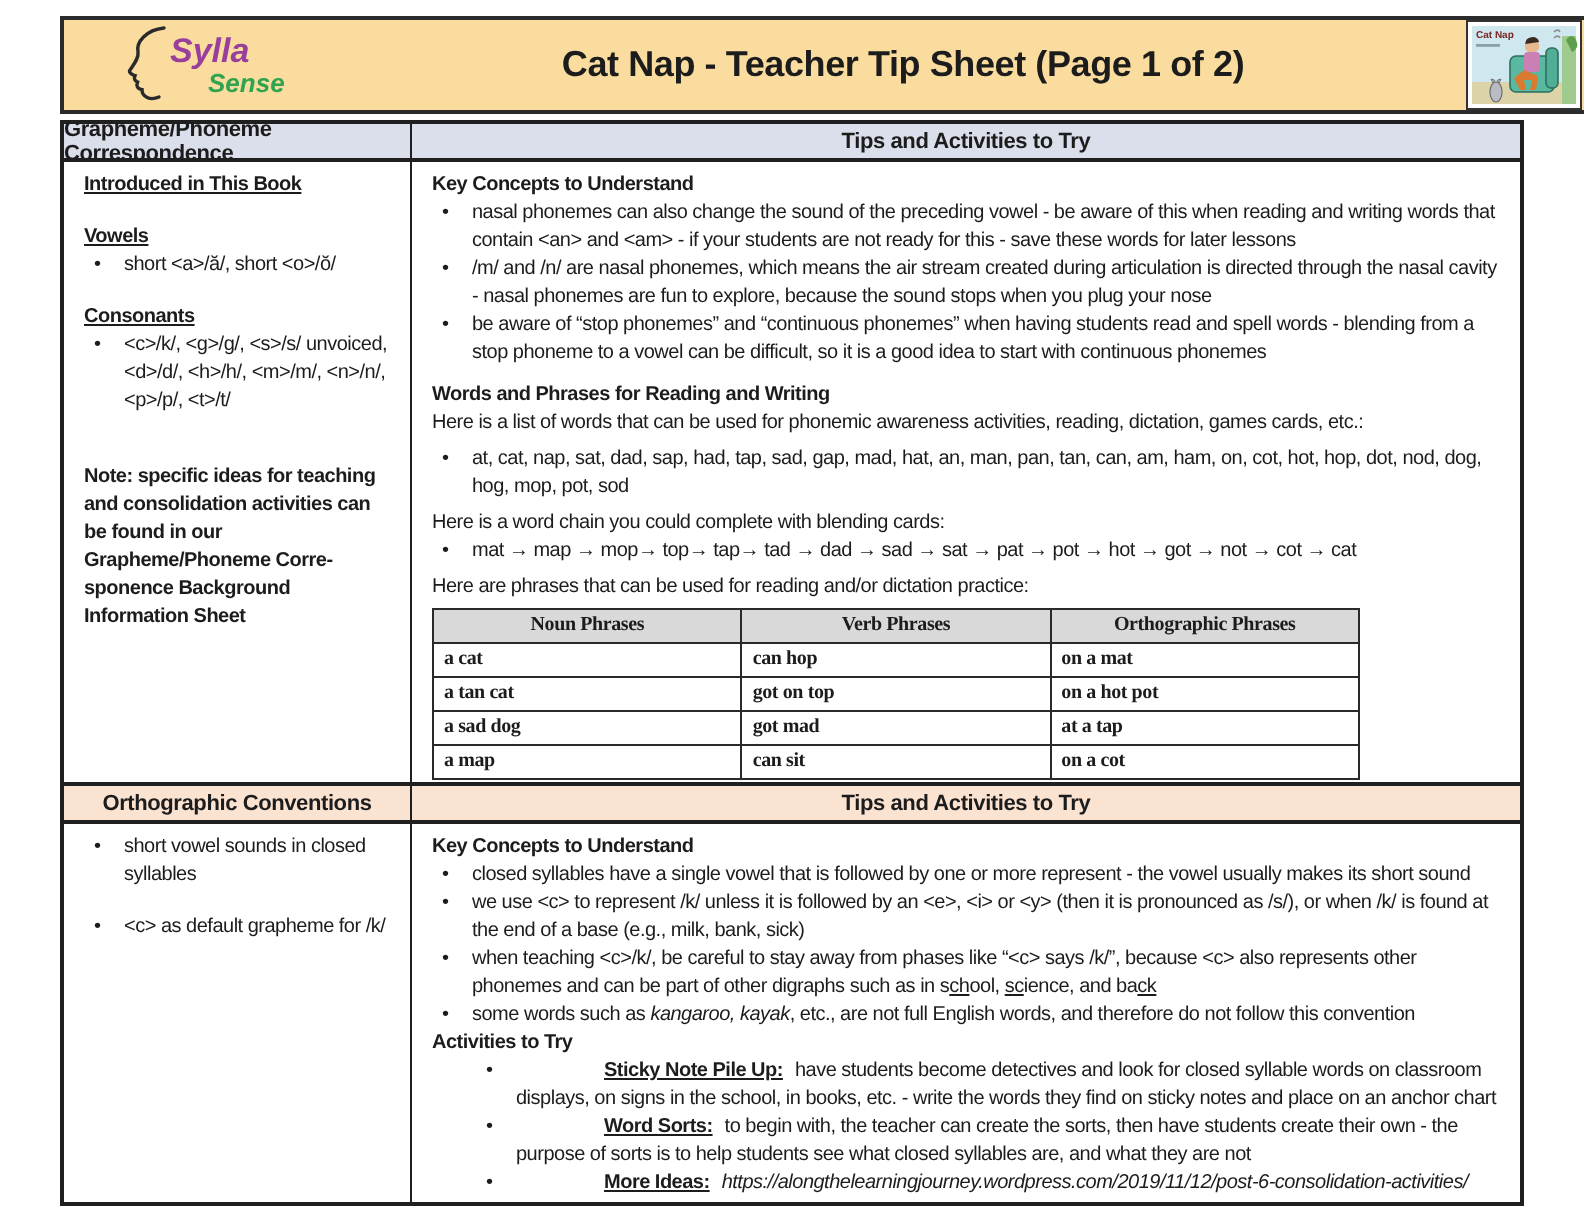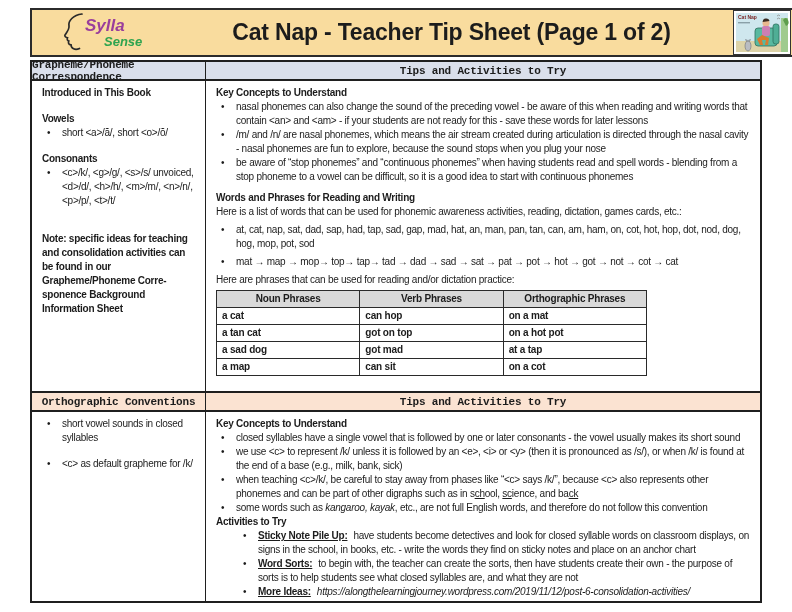--- a/index.html
+++ b/index.html
@@ -8,52 +8,52 @@
     font-family:"Liberation Sans", sans-serif; color:#1c1c1c;
     overflow:hidden;
   }
   
   .banner {
     position:absolute; left:30px; top:8px; width:768px; height:49px;
     background:#F9DC9E; border:2px solid #2b2b2b; box-sizing:border-box;
     display:flex; align-items:center;
   }
   .logo-wrap { margin-left:20px; width:118px; height:46px; position:relative; flex:0 0 auto; }
-  .banner-title { flex:1; text-align:center; font-weight:bold; font-size:23px; letter-spacing:-0.2px; }
+  .banner-title { flex:1; text-align:center; font-weight:bold; font-size:18px; letter-spacing:-0.2px; }
   .cover-wrap { flex:0 0 auto; margin-right:5px; width:58px; height:45px; }
   
   .doc-table {
     position:absolute; left:30px; top:60px; width:732px; height:543px;
     border:2px solid #1f1f1f; box-sizing:border-box;
     display:flex; flex-direction:column; background:#fff;
   }
   .trow { display:grid; grid-template-columns:174px 1fr; box-sizing:border-box; }
   .hdr-row { height:19px; border-bottom:2px solid #1f1f1f; flex:0 0 auto; }
   .hdr-row .cell { display:flex; align-items:center; justify-content:center;
-    font-weight:bold; font-size:11px; letter-spacing:-0.2px;font-family:Liberation Mono, monospace; }
+    font-weight:bold; font-size:11px; letter-spacing:-0.2px; }
   .s1-hdr .cell { background:#DADFEB; }
   .s2-hdr .cell { background:#FBE3D2; }
   .body-row1 { height:312px; border-bottom:2px solid #1f1f1f; flex:0 0 auto; }
   .body-row2 { flex:1 1 auto; }
   .cell { box-sizing:border-box; overflow:hidden; }
   .cell.left { border-right:1.5px solid #1f1f1f; }
   .body-cell { padding:5px 9px 4px 10px; font-size:10px; letter-spacing:-0.25px; line-height:14px; }
   
-  .bu { font-weight:bold; }
+  .bu { font-weight:bold; text-decoration:underline; }
   .b  { font-weight:bold; }
   .it { font-style:italic; }
   .u  { text-decoration:underline; }
   .bullet { display:flex; margin-left:5px; }
   .bullet::before { content:"\2022"; flex:0 0 15px; }
   .bullet .txt { flex:1; }
   .sub { margin-left:27px; }
   .gap4 { height:4px; } .gap7 { height:7px; } .gap12 { height:12px; } .gap24 { height:24px; }
-  .lbl { font-weight:bold; text-decoration:underline; margin-right:6px; }
-  
-  .ptable { border-collapse:collapse; margin-top:3px; width:431px; table-layout:fixed; }
+  .lbl { font-weight:bold; text-decoration:underline; margin-right:6px;margin-left:44px; }
+  
+  .ptable { border-collapse:collapse; margin-top:3px; width:464px; table-layout:fixed;font-family:Liberation Serif, serif; }
   .ptable th, .ptable td {
     border:1px solid #2a2a2a; font-weight:bold; font-size:10px; letter-spacing:-0.2px;
     padding:1px 5px; height:16px; box-sizing:border-box;
   }
   .ptable th { background:#D9D9D9; text-align:center; }
   .ptable td { text-align:left;margin-left:38px; }
 </style>
 </head>
 <body>
 
@@ -124,20 +124,21 @@
         <span class="txt">be aware of “stop phonemes” and “continuous phonemes” when having students read and spell words - blending from a stop phoneme to a vowel can be difficult, so it is a good idea to start with continuous phonemes</span>
       </div>
       <div class="gap7"></div>
       <div class="b">Words and Phrases for Reading and Writing</div>
       <div>Here is a list of words that can be used for phonemic awareness activities, reading, dictation, games cards, etc.:</div>
       <div class="gap4"></div>
       <div class="bullet">
         <span class="txt">at, cat, nap, sat, dad, sap, had, tap, sad, gap, mad, hat, an, man, pan, tan, can, am, ham, on, cot, hot, hop, dot, nod, dog, hog, mop, pot, sod</span>
       </div>
       <div class="gap4"></div>
+      <div>Here is a word chain you could complete with blending cards:</div>
       <div class="bullet">
         <span class="txt">mat → map → mop→ top→ tap→ tad → dad → sad → sat → pat → pot → hot → got → not → cot → cat</span>
       </div>
       <div class="gap4"></div>
       <div>Here are phrases that can be used for reading and/or dictation practice:</div>
       <table class="ptable">
         <thead>
           <tr>
             <th>Noun Phrases</th>
             <th>Verb Phrases</th>
@@ -182,21 +183,21 @@
       </div>
       <div class="gap12"></div>
       <div class="bullet">
         <span class="txt">&lt;c&gt; as default grapheme for /k/</span>
       </div>
     </div>
 
     <div class="cell body-cell">
       <div class="b">Key Concepts to Understand</div>
       <div class="bullet">
-        <span class="txt">closed syllables have a single vowel that is followed by one or later consonants - the vowel usually makes its short sound</span>
+        <span class="txt">closed syllables have a single vowel that is followed by one or more represent - the vowel usually makes its short sound</span>
       </div>
       <div class="bullet">
         <span class="txt">we use &lt;c&gt; to represent /k/ unless it is followed by an &lt;e&gt;, &lt;i&gt; or &lt;y&gt; (then it is pronounced as /s/), or when /k/ is found at the end of a base (e.g., milk, bank, sick)</span>
       </div>
       <div class="bullet">
         <span class="txt"><span>when teaching &lt;c&gt;/k/, be careful to stay away from phases like “&lt;c&gt; says /k/”, because &lt;c&gt; also represents other phonemes and can be part of other digraphs such as in s</span><span class="u">ch</span><span>ool, </span><span class="u">sc</span><span>ience, and ba</span><span class="u">ck</span></span>
       </div>
       <div class="bullet">
         <span class="txt"><span>some words such as </span><span class="it">kangaroo, kayak</span><span>, etc., are not full English words, and therefore do not follow this convention</span></span>
       </div>

